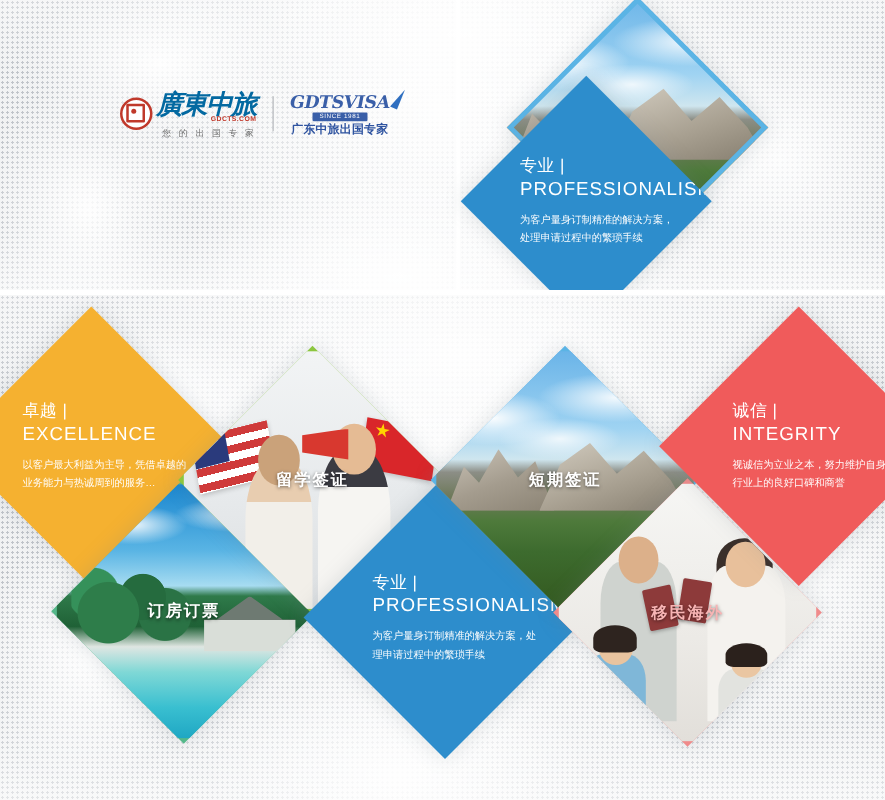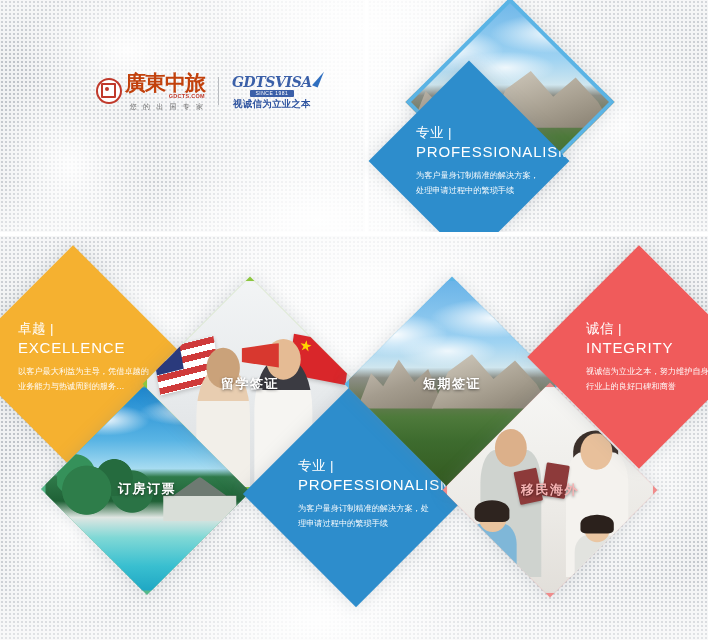--- a/index.html
+++ b/index.html
@@ -106,22 +106,23 @@
     left: 6.5px; top: 6.5px;
     width: 4px; height: 4px;
     background: #c0392b;
     border-radius: 50%;
   }
   .logo-cn-main {
     font-family: "DejaVu Serif", "Liberation Serif", serif;
     font-weight: bold;
     font-size: 21px;
     letter-spacing: -1px;
-    color: #c2410c;
-    line-height: 1;
+    color: #0369a1;
+    line-height: 1;
+    font-style: italic;
     white-space: nowrap;
   }
   .logo-left-stack { display:flex; flex-direction:column; gap:1px; }
   .logo-domain {
     font-size: 5.5px;
     letter-spacing: .3px;
     color: #c0392b;
     font-weight: bold;
     text-align: right;
     line-height: 1;
@@ -389,21 +390,21 @@
           <div class="logo-tagline">您 的 出 国 专 家</div>
         </div>
       </div>
 
       <div class="logo-sep"></div>
 
       <div class="logo-right">
         <div class="logo-pen"></div>
         <div class="logo-gdts">GDTSVISA</div>
         <div class="logo-since">SINCE 1981</div>
-        <div class="logo-cn-right">视诚信为立业之本</div>
+        <div class="logo-cn-right">广东中旅出国专家</div>
       </div>
     </div>
 
     <div class="photo-border dia-shadow" style="left:436px; top:28px; width:148px; height:148px;">
       <div class="photo-img scene-mountain" style="transform:rotate(-45deg) scale(1.45);"></div>
       <div style="position:absolute;inset:0;border:4px solid #5bb4e5;"></div>
     </div>
 
     <div class="dia dia-shadow fill-blue" style="left:398px; top:90px; width:142px; height:142px;">
       <div class="dia-text" style="padding-left:18px;">

